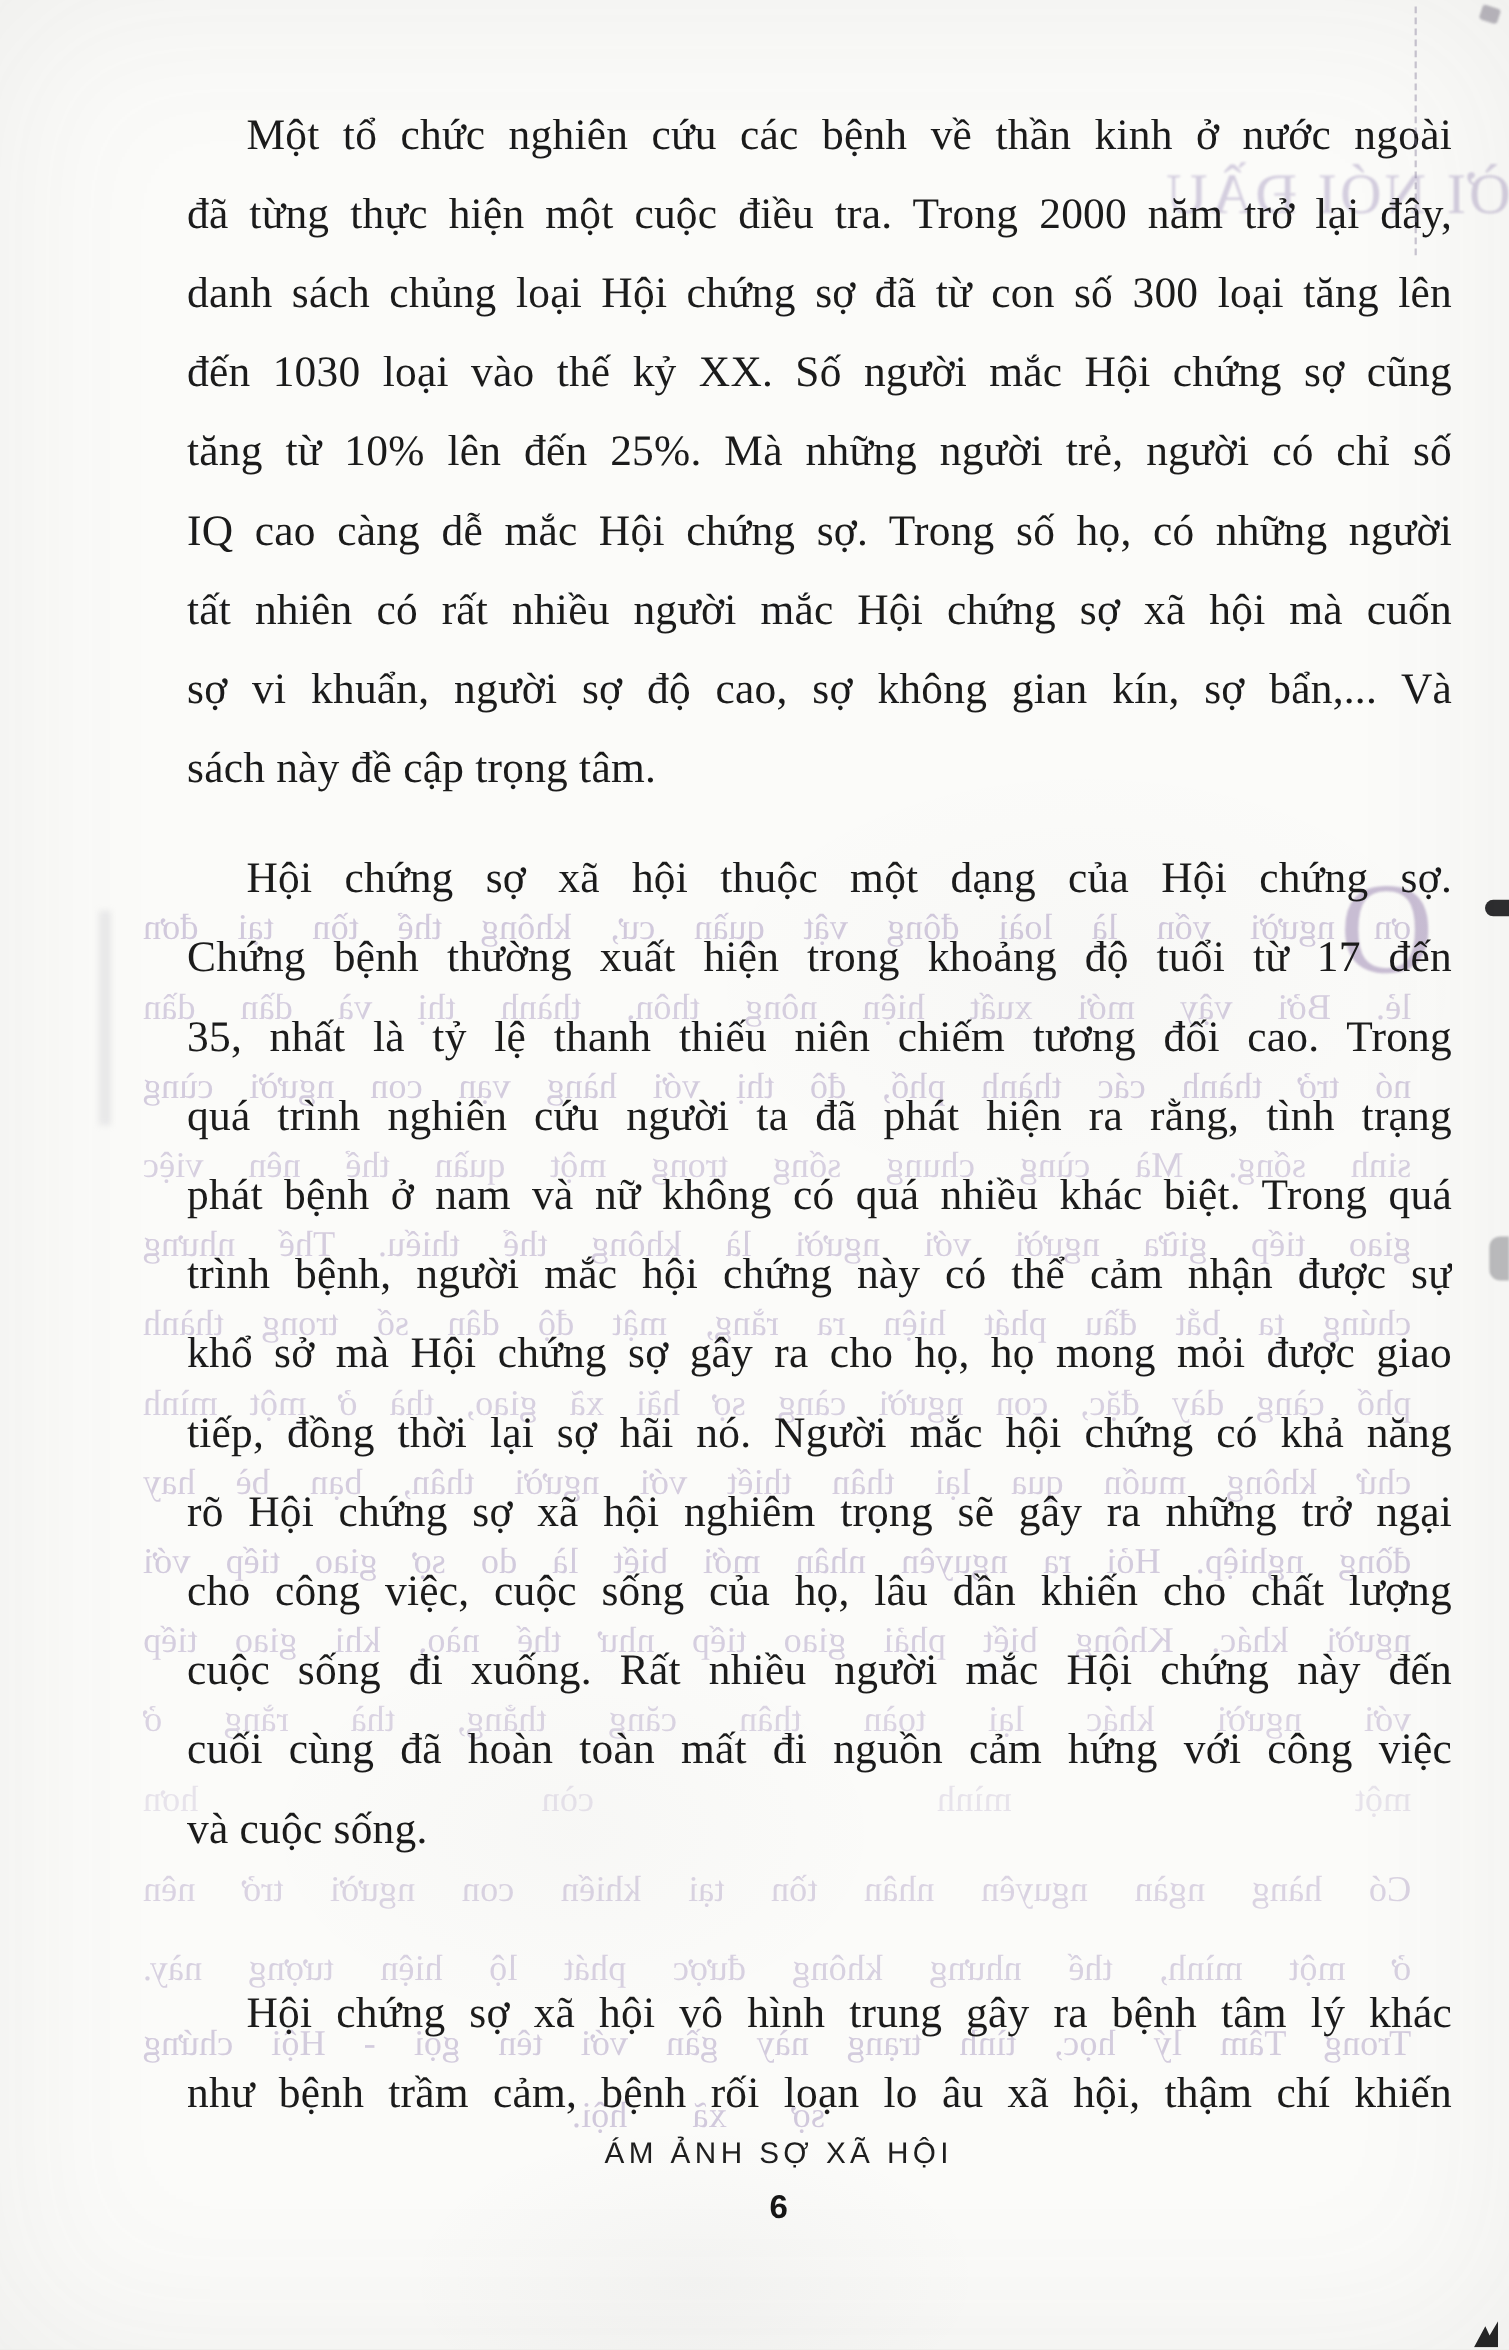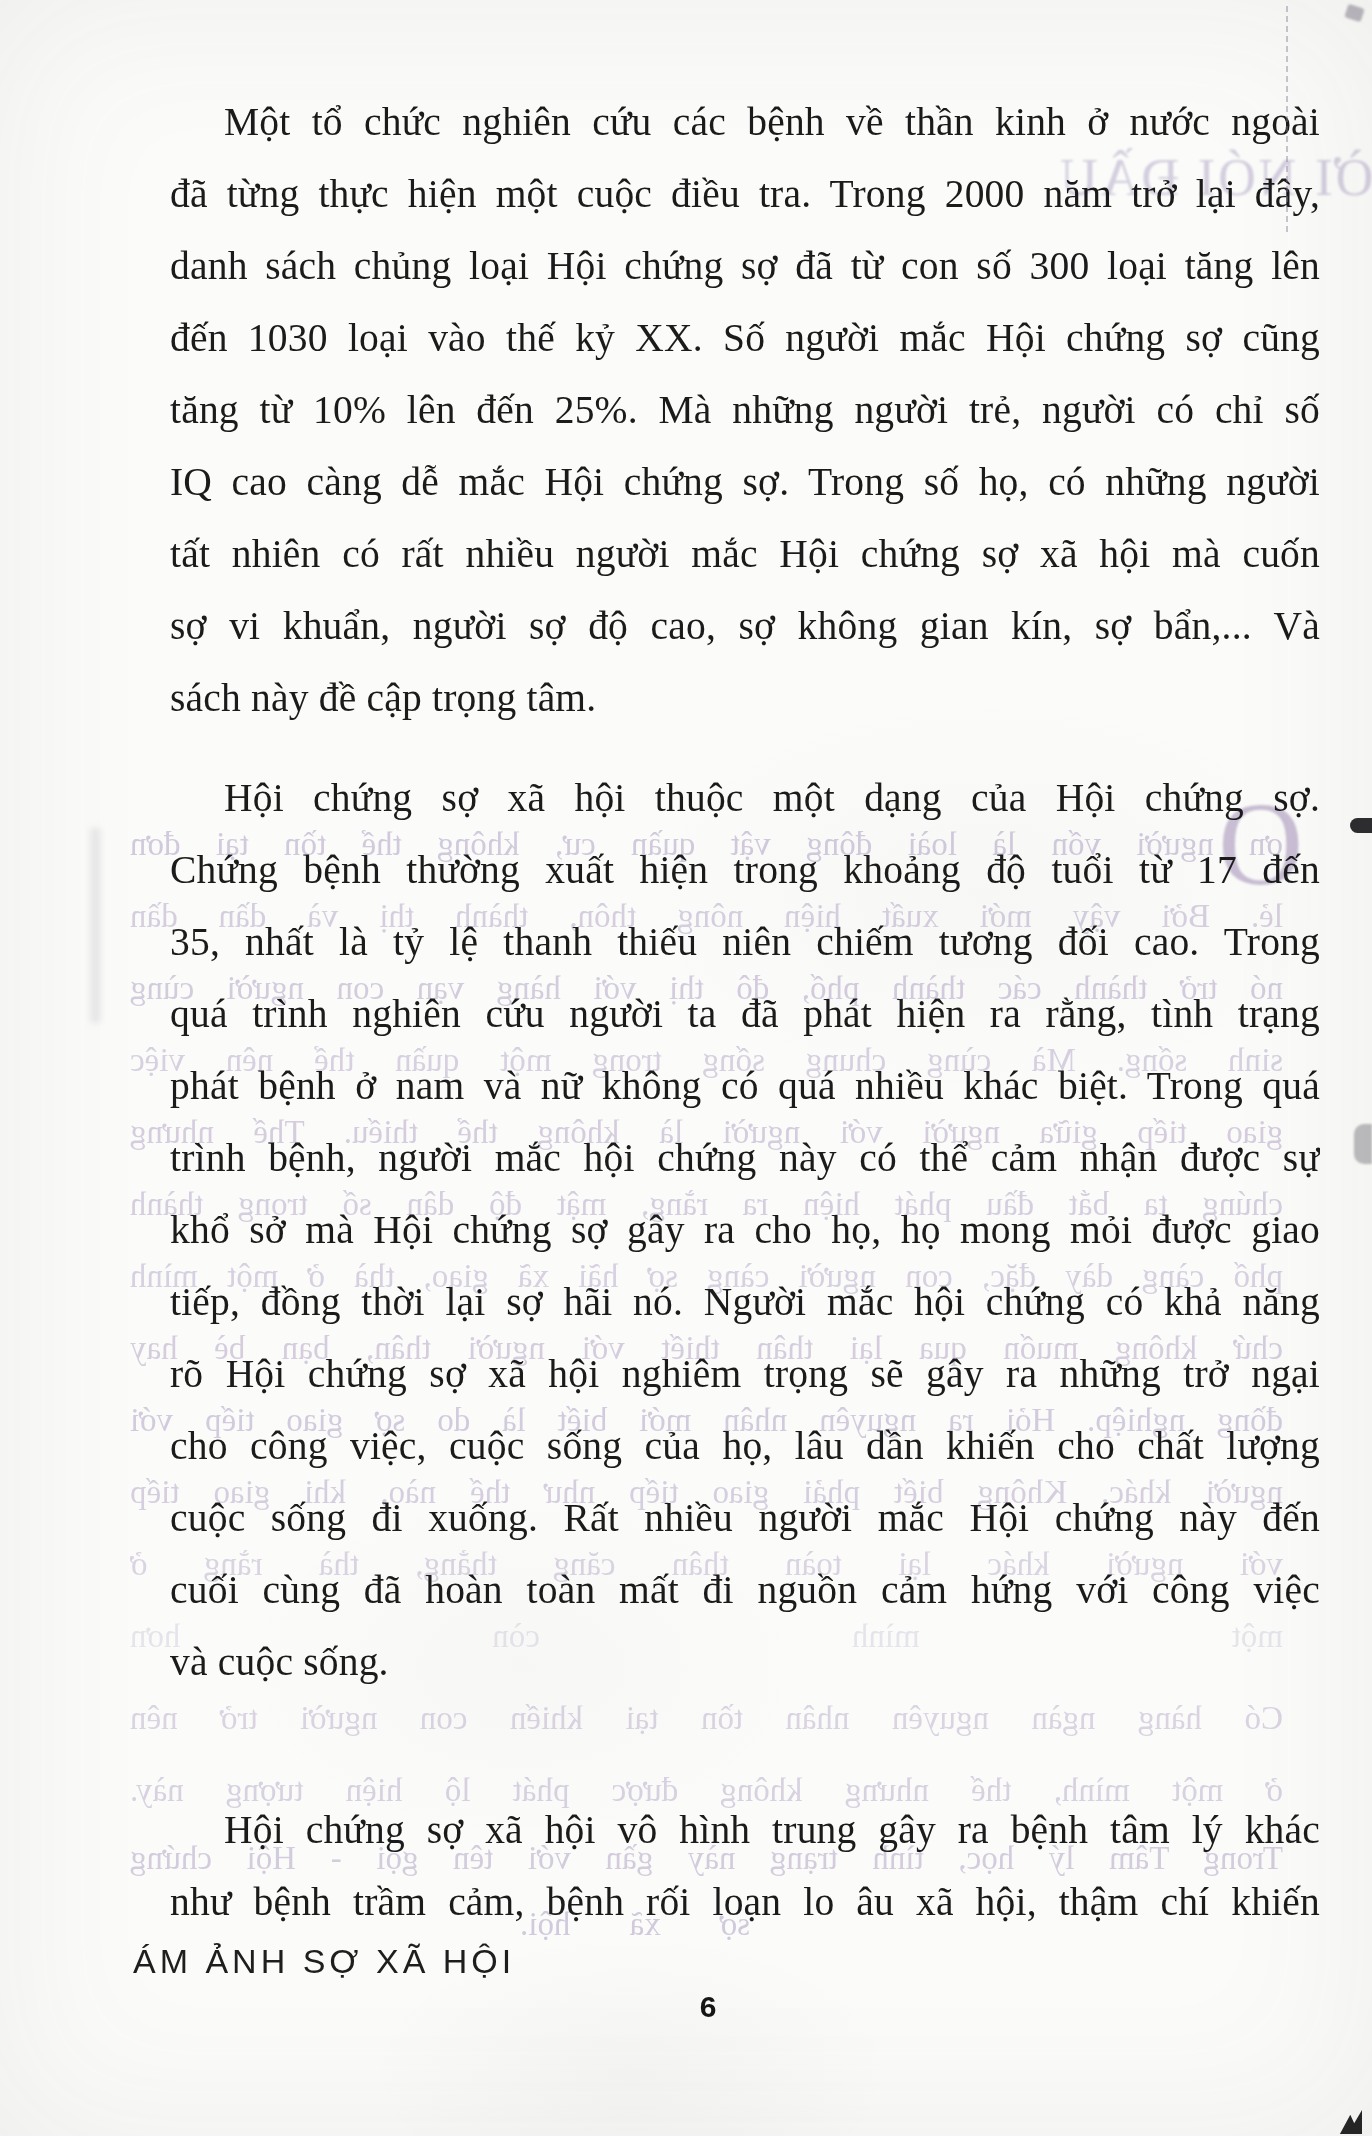--- a/index.html
+++ b/index.html
@@ -63,23 +63,23 @@
   .bleed-dropcap{
     position:absolute;left:1218px;top:786px;
     transform:scaleX(-1);
     color:rgba(146,124,172,0.48);
     font-size:118px;line-height:118px;
     filter:blur(0.8px);
     pointer-events:none;
   }
   .footer-title{
     position:absolute;top:1942px;left:133px;width:1150px;
-    text-align:left;
+    text-align:center;
     font-family:"Liberation Sans","DejaVu Sans",sans-serif;
-    font-size:34px;letter-spacing:4px;color:#1e1e1e;
+    font-size:27px;letter-spacing:4px;color:#1e1e1e;
   }
   .page-num{
     position:absolute;top:1990px;left:133px;width:1150px;
     text-align:center;
     font-family:"Liberation Sans","DejaVu Sans",sans-serif;
     font-size:30px;font-weight:bold;color:#161616;
   }
   
   .art-dotline{
     position:absolute;left:1286px;top:6px;height:226px;width:0;

